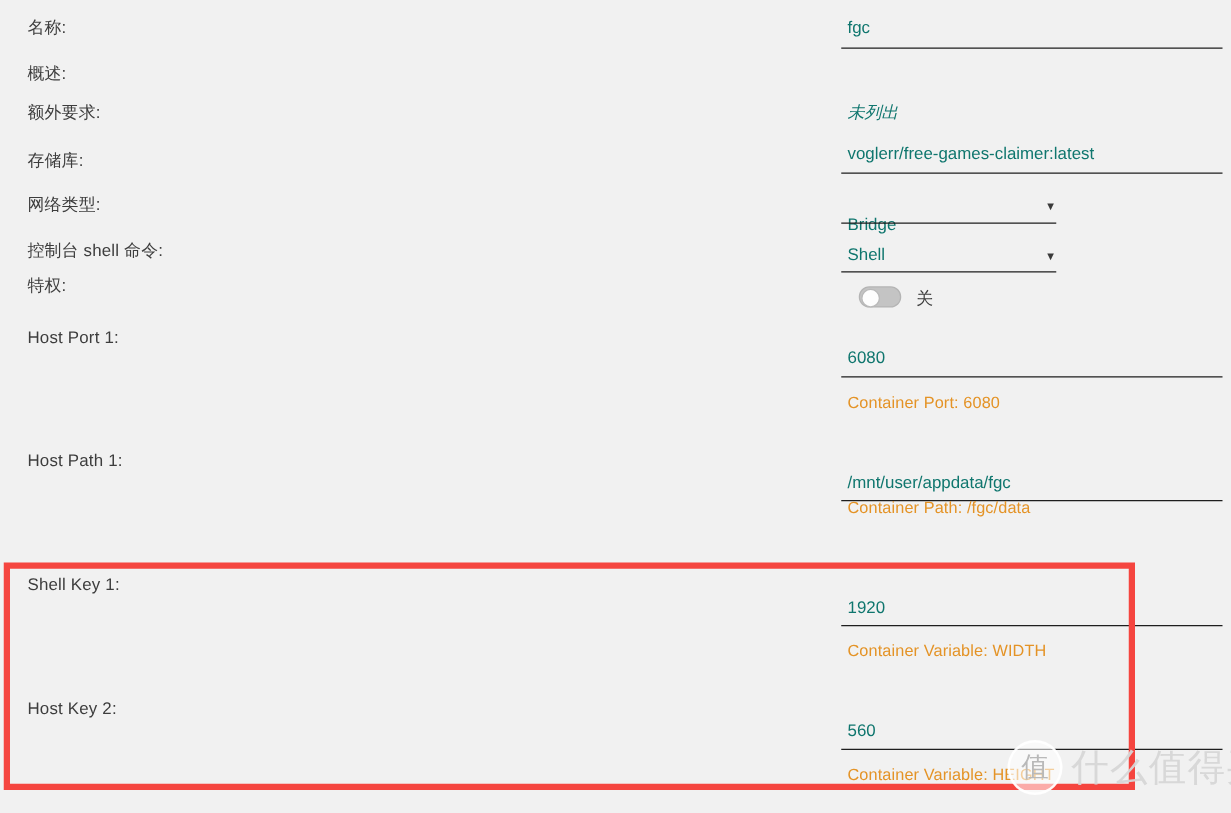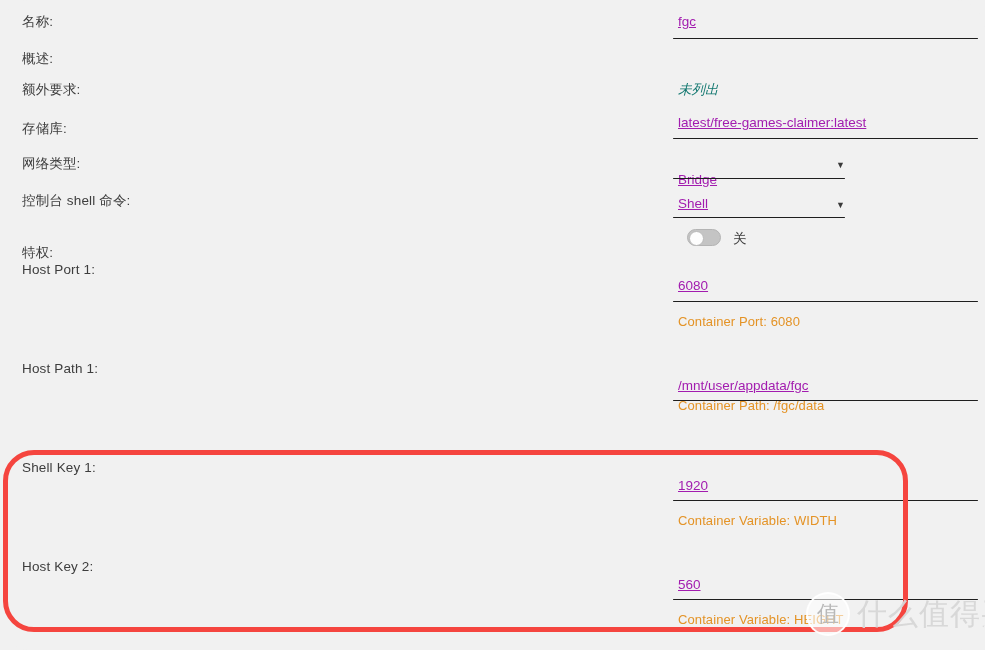--- a/index.html
+++ b/index.html
@@ -1,15 +1,15 @@
 <!DOCTYPE html>
 <html><head>
 <meta charset="utf-8">
 <style>
-  * { box-sizing: border-box; margin: 0; padding: 0; border-radius: 31px; }
+  * { box-sizing: border-box; margin: 0; padding: 0; }
 
   html, body {
     width: 985px;
     height: 650px;
     background: #f1f1f1;
     font-family: "Liberation Sans", "DejaVu Sans", sans-serif;
     overflow: hidden;
   }
 
   #page {
@@ -26,23 +26,22 @@
     font-size: 13.5px;
     color: #3d3d3d;
     letter-spacing: 0.15px;
     white-space: nowrap;
   }
 
   .val {
     position: absolute;
     left: 678px;
     font-size: 13.5px;
-    color: #a21caf;
-    white-space: nowrap;
-    text-decoration: underline;
+    color: #0f766e;
+    white-space: nowrap;
   }
 
   .hint {
     position: absolute;
     left: 678px;
     font-size: 13px;
     color: #e49326;
     white-space: nowrap;
     letter-spacing: 0.1px;
   }
@@ -154,34 +153,34 @@
   <div class="lbl" style="top:13px">名称:</div>
   <div class="val" style="top:14px">fgc</div>
   <div class="rule wide" style="top:38px"></div>
 
   <div class="lbl" style="top:50px">概述:</div>
 
   <div class="lbl" style="top:81px">额外要求:</div>
   <a class="link" style="top:81px" href="#">未列出</a>
 
   <div class="lbl" style="top:120px">存储库:</div>
-  <div class="val" style="top:115px">latest/free-games-claimer:latest</div>
+  <div class="val" style="top:115px">voglerr/free-games-claimer:latest</div>
   <div class="rule wide" style="top:138px"></div>
 
   <div class="lbl" style="top:155px">网络类型:</div>
   <div class="val" style="top:172px">Bridge</div>
   <div class="caret" style="left:836px; top:161px">▼</div>
   <div class="rule narrow" style="top:178px"></div>
 
   <div class="lbl" style="top:192px">控制台 shell 命令:</div>
   <div class="val" style="top:196px">Shell</div>
   <div class="caret" style="left:836px; top:201px">▼</div>
   <div class="rule narrow" style="top:217px"></div>
 
-  <div class="lbl" style="top:244px">特权:</div>
+  <div class="lbl" style="top:220px">特权:</div>
   <div class="toggle" style="left:687px; top:229px">
     <div class="knob"></div>
   </div>
   <div class="toggle-text" style="left:733px; top:230px">关</div>
 
   <div class="lbl" style="top:262px">Host Port 1:</div>
   <div class="val" style="top:278px">6080</div>
   <div class="rule wide" style="top:301px"></div>
   <div class="hint" style="top:314px">Container Port: 6080</div>
 

